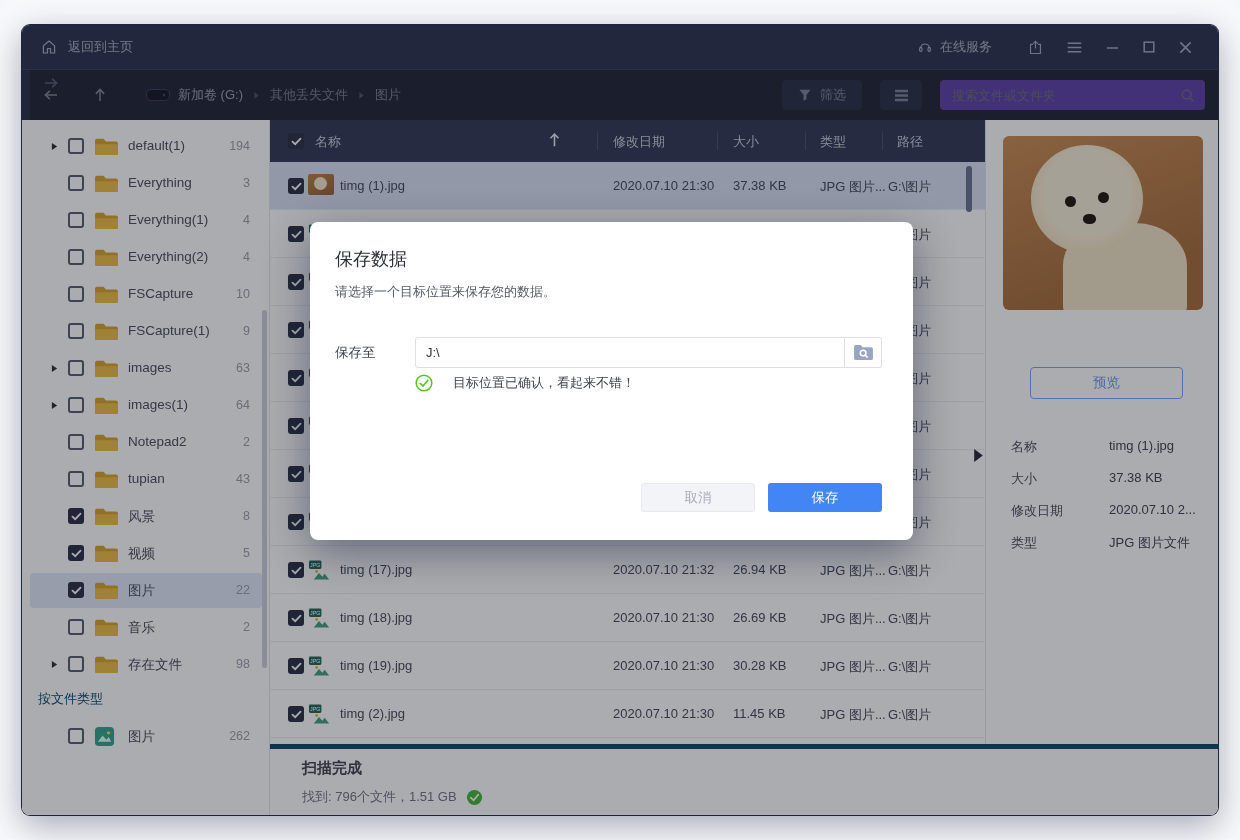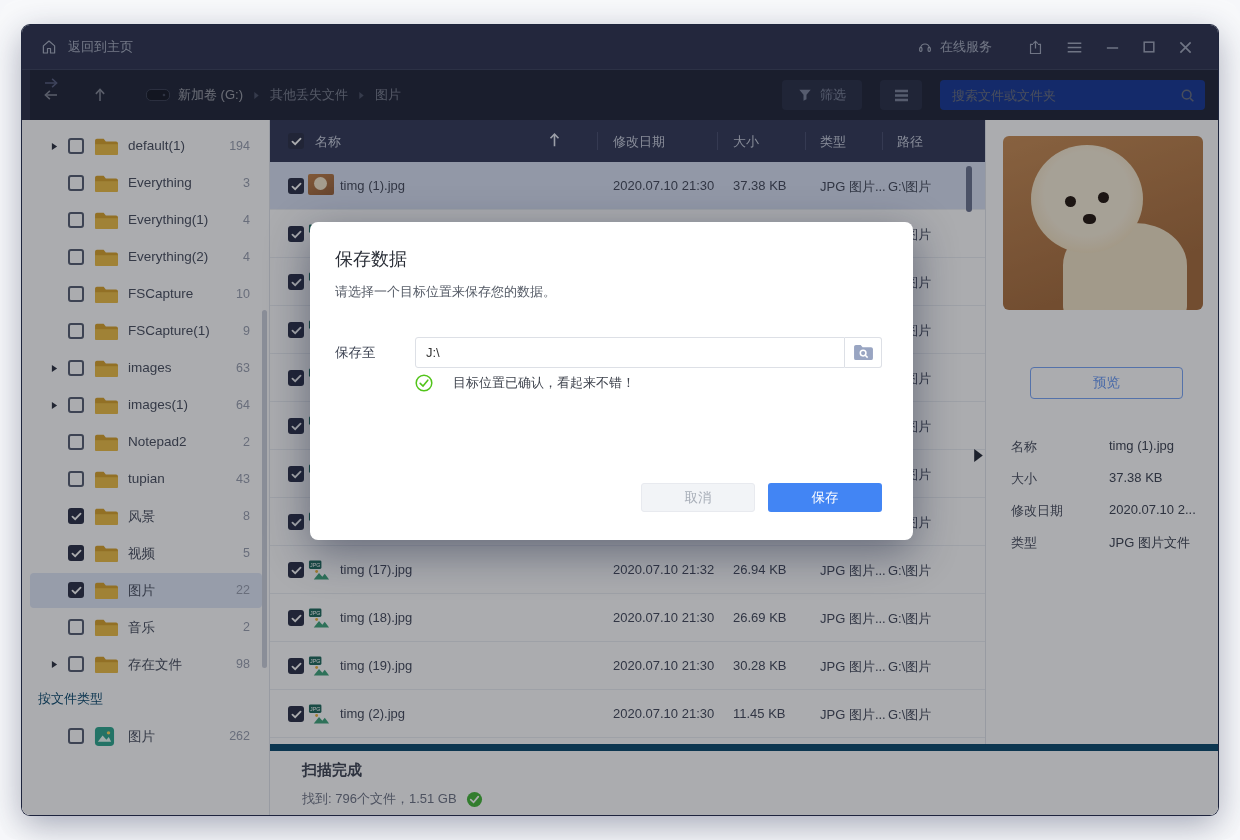--- a/index.html
+++ b/index.html
@@ -22,21 +22,21 @@
     display:flex;align-items:center;box-sizing:border-box;}
   .nav-ico{padding:4px 11px;color:#c3c8d8;}
   .nav-ico.dim{color:#596080;}
   .crumbs{display:flex;align-items:center;gap:8px;margin-left:26px;font-size:13px;}
   .crumb-first{color:#e6e9f2;} .crumb{color:#b3b9cc;} .crumb-sep{color:#6d7590;margin:0 2px;}
   .tool-right{margin-left:auto;display:flex;align-items:center;gap:18px;margin-right:13px;}
   .filter-btn{display:flex;align-items:center;gap:8px;background:#3a4160;border-radius:4px;height:30px;
     padding:0 16px;color:#b8c3e0;font-size:13px;}
   .viewmode-btn{display:flex;align-items:center;justify-content:center;background:#3a4160;border-radius:4px;
     width:42px;height:30px;color:#b8c3e0;}
-  .searchbox{display:flex;align-items:center;background:#1d4ed8;border-radius:4px;width:245px;height:30px;padding:0 10px;}
+  .searchbox{display:flex;align-items:center;background:#8b5cf6;border-radius:4px;width:245px;height:30px;padding:0 10px;}
   .searchbox input{flex:1;background:transparent;border:0;outline:none;color:#d6dae6;font-size:13px;font-family:inherit;}
   .searchbox input::placeholder{color:#9aa1b6;}
   .searchbox .mag{color:#9aa1b6;}
 
   
   .sidebar{position:absolute;left:0;top:95px;width:248px;bottom:0;background:#fff;box-sizing:border-box;
     border-right:1px solid #e2e5ec;}
   .side-item{position:absolute;left:0;width:248px;height:37px;text-align:center;}
   .side-hl{position:absolute;left:8px;right:8px;top:1px;bottom:1px;border-radius:4px;background:transparent;}
   .side-item.selected .side-hl{background:#e0e8f8;}
@@ -87,21 +87,21 @@
   .dog-body{position:absolute;left:30%;top:50%;width:62%;height:58%;border-radius:42% 42% 18% 18%;background:#f2e3c7;}
   .dog-leg{position:absolute;top:77%;width:13%;height:26%;border-radius:8px;background:#f2e3c7;}
   .preview-btn{position:absolute;left:44px;top:247px;width:151px;height:30px;border:1px solid #7aa6f8;border-radius:4px;
     color:#6b9bf5;font-size:13.5px;display:flex;align-items:center;justify-content:center;background:#fff;}
   .detail-row{position:absolute;left:25px;width:195px;height:22px;font-size:13px;}
   .detail-row .dl{position:absolute;left:0;color:#4a5060;}
   .detail-row .dv{position:absolute;left:98px;color:#3f4554;white-space:nowrap;}
   .collapse-handle{position:absolute;left:951px;top:423px;z-index:5;}
 
   
-  .statusbar{position:absolute;left:248px;right:0;bottom:0;height:71px;background:#fff;border-top:7px solid #0c4a6e;box-sizing:border-box;}
+  .statusbar{position:absolute;left:248px;right:0;bottom:0;height:71px;background:#fff;border-top:5px solid #0c4a6e;box-sizing:border-box;}
   .scan-title{position:absolute;left:32px;top:10px;font-size:15px;font-weight:bold;color:#3f4554;}
   .scan-found{position:absolute;left:32px;top:39px;font-size:13px;color:#6f7586;display:flex;align-items:center;gap:9px;}
   .recover-btn{position:absolute;right:20px;top:21px;height:33px;padding:0 22px;background:#4f86f0;border-radius:4px;
     color:#fff;font-size:13.5px;display:flex;align-items:center;}
 
   
   .cb{width:16px;height:16px;border-radius:3px;box-sizing:border-box;display:flex;align-items:center;justify-content:center;}
   .cb.on{background:#2b3147;}
   .cb.off{border:2px solid #565e72;background:transparent;}
 

